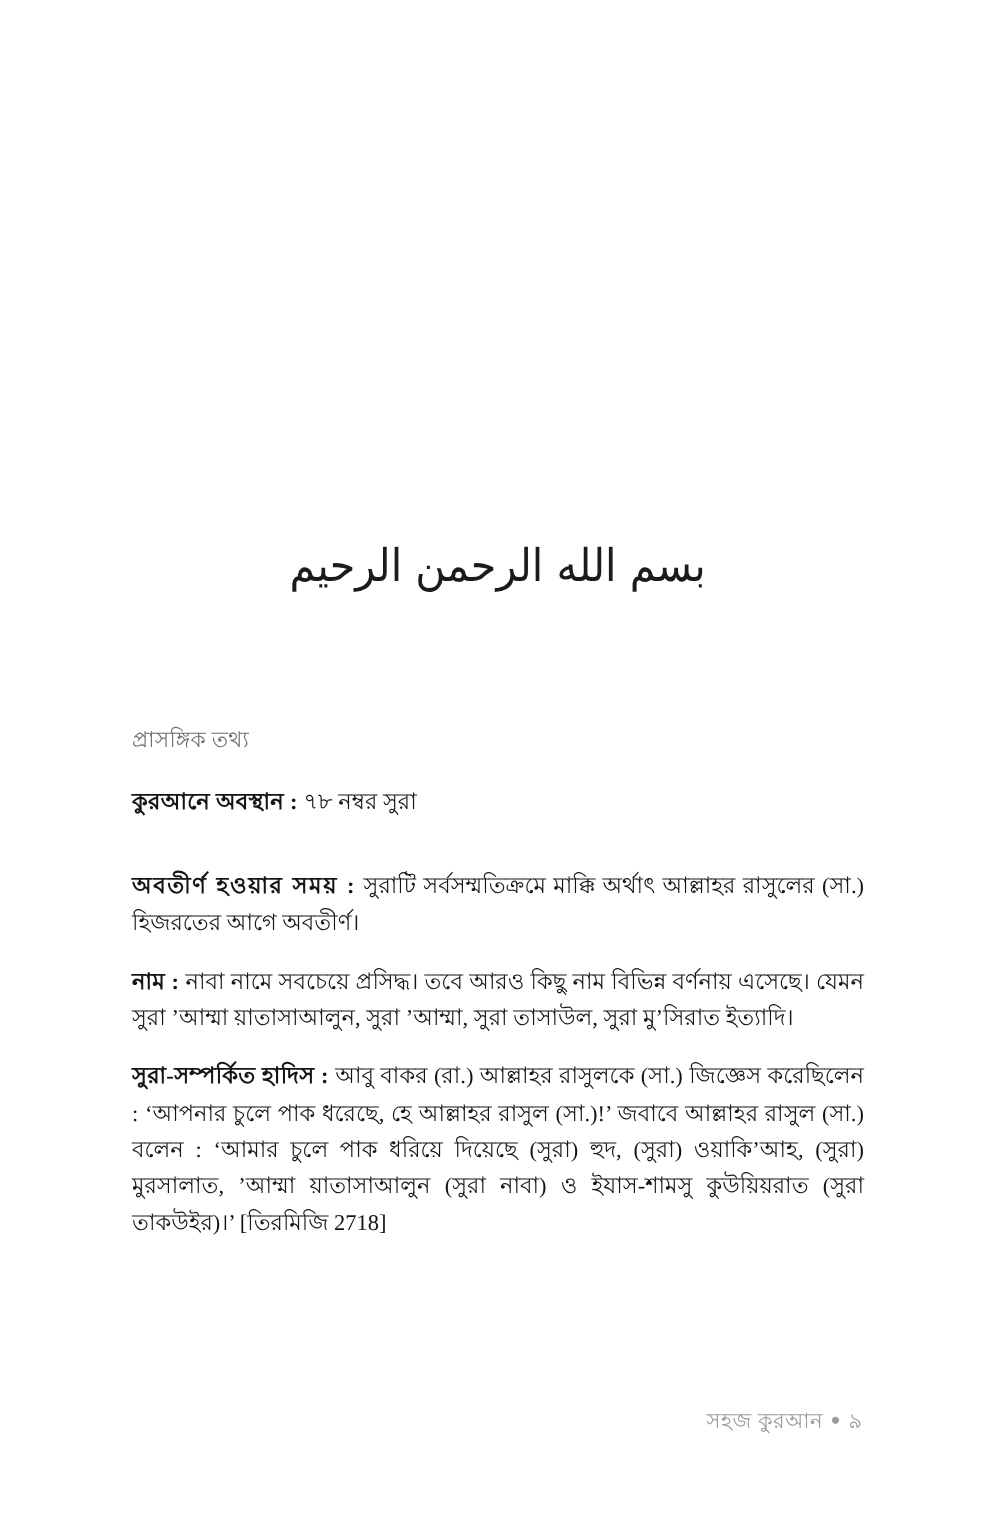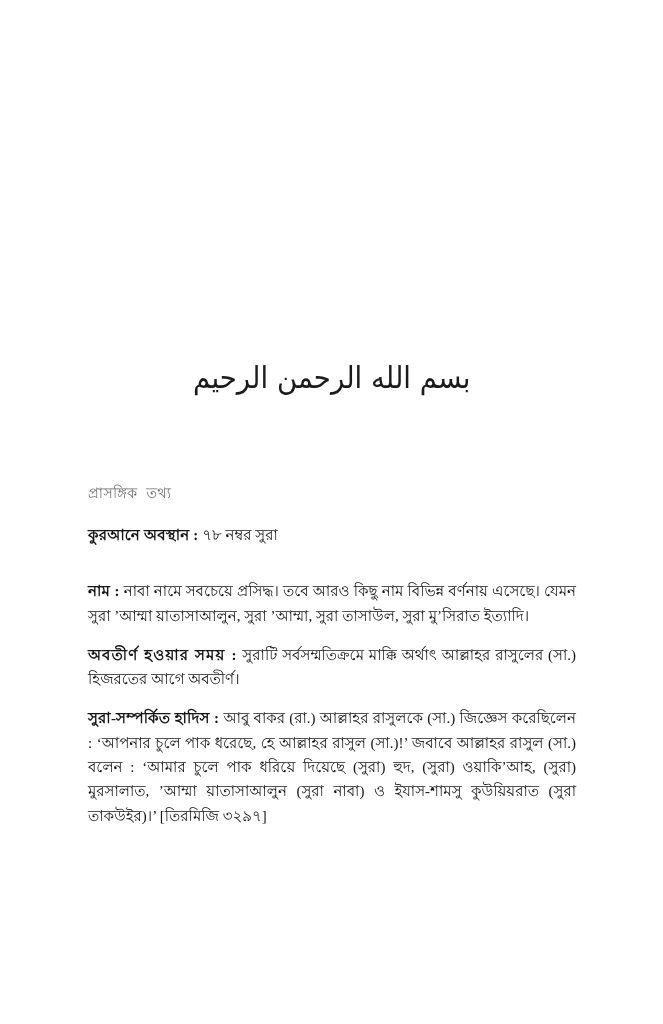--- a/index.html
+++ b/index.html
@@ -57,21 +57,21 @@
 
   
   .content {
     position: absolute;
     left: 88px;
     top: 482px;
     width: 488px;
   }
 
   .section-label {
-    font-family: Liberation Mono, monospace;
+    font-family: Liberation Serif, serif;
     font-size: 14.5px;
     color: #6e6e6e;
     margin: 0 0 17px 0;
     letter-spacing: 0.2px;
   }
 
   .para {
     margin: 0 0 13px 0;
     font-size: 15px;
     line-height: 1.62;
@@ -124,28 +124,31 @@
 
 
   <div class="content">
 
     <p class="section-label">প্রাসঙ্গিক তথ্য</p>
 
     <p class="para p-position">
       <span class="lead">কুরআনে অবস্থান :</span><span> ৭৮ নম্বর সুরা</span>
     </p>
 
+    <p class="para p-time spaced-lead">
+      <span class="lead">অবতীর্ণ হওয়ার সময় :</span><span> সুরাটি সর্বসম্মতিক্রমে মাক্কি অর্থাৎ আল্লাহর রাসুলের (সা.) হিজরতের আগে অবতীর্ণ।</span>
+    </p>
+
     <p class="para p-name">
       <span class="lead">নাম :</span><span> নাবা নামে সবচেয়ে প্রসিদ্ধ। তবে আরও কিছু নাম বিভিন্ন বর্ণনায় এসেছে। যেমন সুরা ’আম্মা য়াতাসাআলুন, সুরা ’আম্মা, সুরা তাসাউল, সুরা মু’সিরাত ইত্যাদি।</span>
     </p>
 
-    <p class="para p-time spaced-lead">
-      <span class="lead">অবতীর্ণ হওয়ার সময় :</span><span> সুরাটি সর্বসম্মতিক্রমে মাক্কি অর্থাৎ আল্লাহর রাসুলের (সা.) হিজরতের আগে অবতীর্ণ।</span>
-    </p>
-
     <p class="para p-hadith">
-      <span class="lead">সুরা-সম্পর্কিত হাদিস :</span><span> আবু বাকর (রা.) আল্লাহর রাসুলকে (সা.) জিজ্ঞেস করেছিলেন : ‘আপনার চুলে পাক ধরেছে, হে আল্লাহর রাসুল (সা.)!’ জবাবে আল্লাহর রাসুল (সা.) বলেন : ‘আমার চুলে পাক ধরিয়ে দিয়েছে (সুরা) হুদ, (সুরা) ওয়াকি’আহ, (সুরা) মুরসালাত, ’আম্মা য়াতাসাআলুন (সুরা নাবা) ও ইযাস-শামসু কুউয়িয়রাত (সুরা তাকউইর)।’ [তিরমিজি ৩২৯৭]</span>
+      <span class="lead">সুরা-সম্পর্কিত হাদিস :</span><span> আবু বাকর (রা.) আল্লাহর রাসুলকে (সা.) জিজ্ঞেস করেছিলেন : ‘আপনার চুলে পাক ধরেছে, হে আল্লাহর রাসুল (সা.)!’ জবাবে আল্লাহর রাসুল (সা.) বলেন : ‘আমার চুলে পাক ধরিয়ে দিয়েছে (সুরা) হুদ, (সুরা) ওয়াকি’আহ, (সুরা) মুরসালাত, ’আম্মা য়াতাসাআলুন (সুরা নাবা) ও ইযাস-শামসু কুউয়িয়রাত (সুরা তাকউইর)।’ [তিরমিজি 2718]</span>
     </p>
 
   </div>
 
+  <div class="footer">
+    <span>সহজ কুরআন</span><span class="dot">●</span><span>৯</span>
+  </div>
 
 </div>
 
 </body></html>

